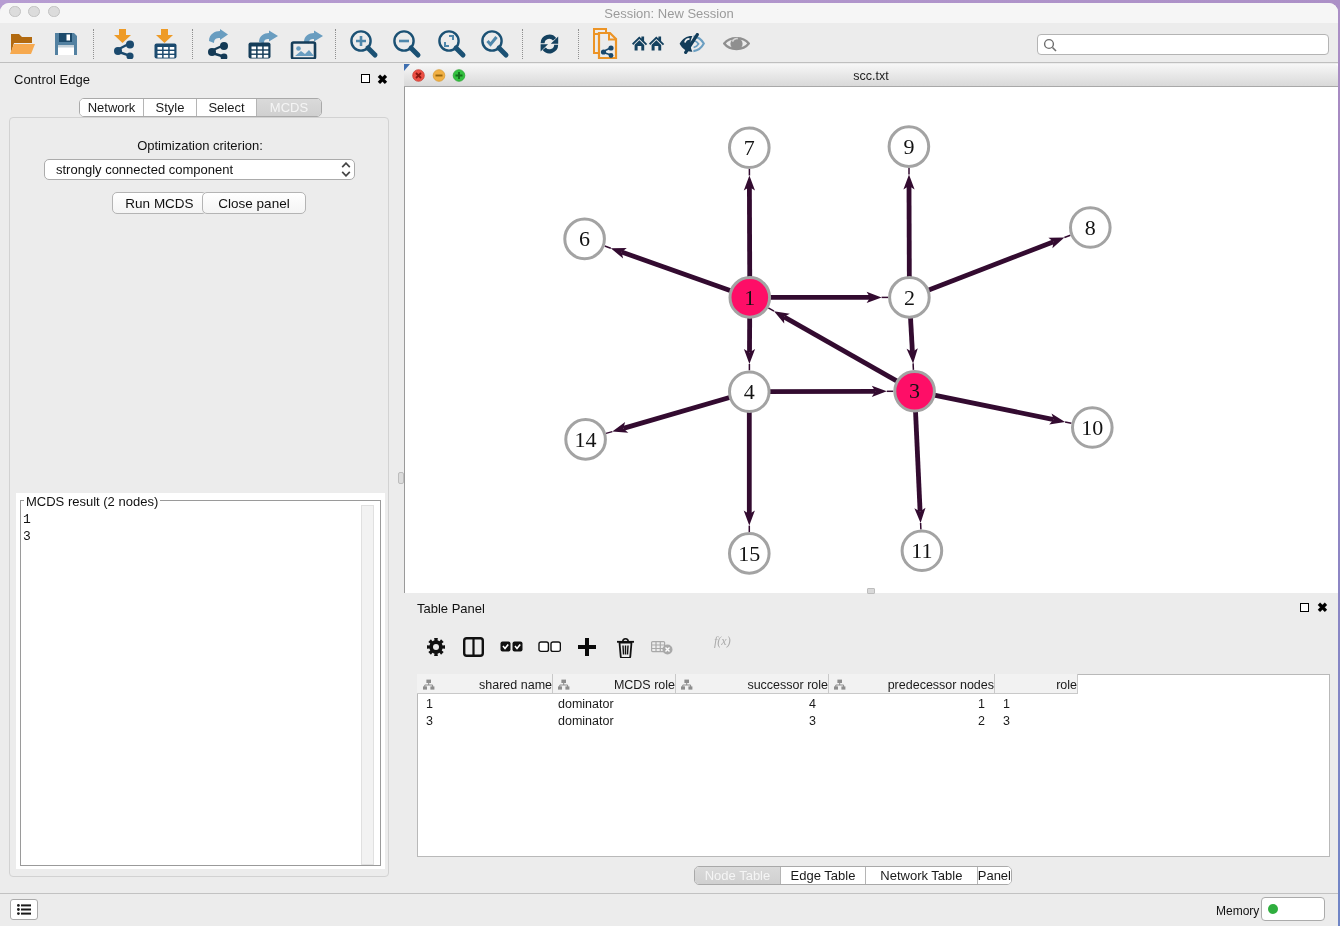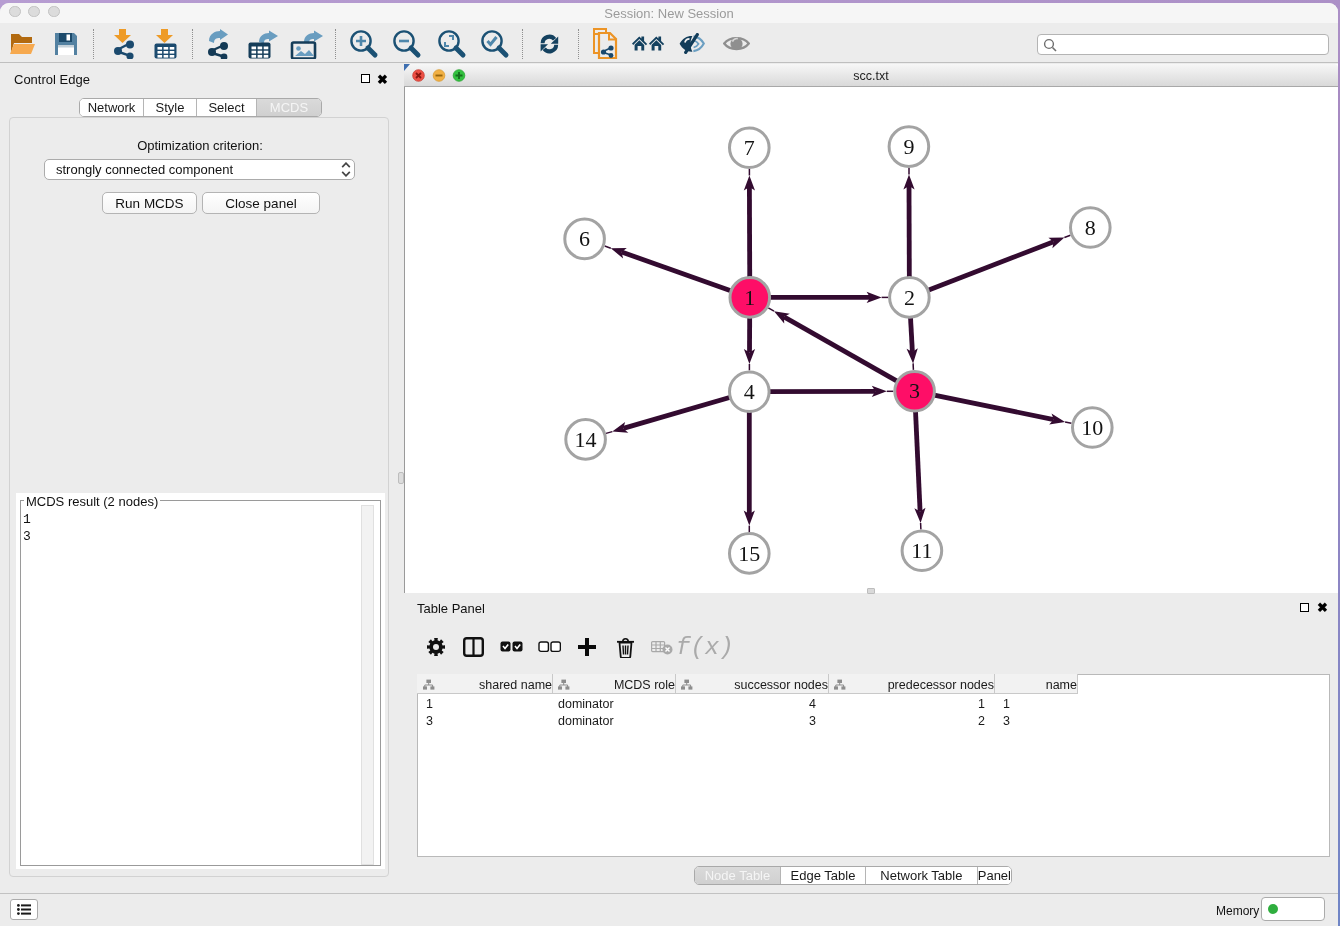--- a/index.html
+++ b/index.html
@@ -179,22 +179,22 @@
  <div class="tab" style="width:53px">Style</div>
  <div class="tab" style="width:60px">Select</div>
  <div class="tab sel" style="flex:1">MCDS</div>
 </div>
 <div class="abs" style="left:9px;top:117px;width:380px;height:760px;border:1px solid #d2d2d2;border-radius:4px"></div>
 <div class="abs" style="left:0;top:138px;width:400px;text-align:center;font-size:13px;color:#111">Optimization criterion:</div>
 <div class="abs" style="left:44px;top:159px;width:311px;height:21px;background:#fff;border:1px solid #ababab;border-radius:5px;font-size:13px;color:#111;line-height:19px;padding-left:11px">strongly connected component</div>
 <svg class="abs" style="left:340px;top:162px" width="12" height="15" viewBox="0 0 12 15">
  <path d="M2.2 5.2 L6 1.2 L9.8 5.2 M2.2 9.8 L6 13.8 L9.8 9.8" fill="none" stroke="#444" stroke-width="1.7"></path>
 </svg>
-<div class="btn" style="left:102px;top:192px;width:95px;height:22px">Run MCDS</div>
-<div class="btn" style="left:202px;top:192px;width:118px;height:22px">Close panel</div>
+<div class="btn" style="left:112px;top:192px;width:95px;height:22px">Run MCDS</div>
+<div class="btn" style="left:202px;top:192px;width:104px;height:22px">Close panel</div>
 
 <div class="abs" style="left:16px;top:493px;width:369px;height:376px;background:#fff"></div>
 <div class="abs" style="left:20px;top:500px;width:361px;height:366px;border:1px solid #9a9a9a"></div>
 <div class="abs" style="left:361px;top:505px;width:13px;height:360px;background:#f2f2f2;border:1px solid #e0e0e0"></div>
 <div class="abs" style="left:24px;top:494px;background:#fff;padding:0 2px;font-size:13px;color:#111">MCDS result (2 nodes)</div>
 <div class="abs" style="left:23px;top:510.5px;font-family:'Liberation Mono',monospace;font-size:13px;color:#111;line-height:17px">1<br>3</div>
 
 <div class="abs" style="left:398px;top:472px;width:6px;height:12px;background:#dcdcdc;border:1px solid #bdbdbd;border-radius:2px"></div>
 
 <div class="abs" style="left:404px;top:64px;width:934px;height:529px;background:#fff;border-left:1.5px solid #9a9a9a"></div>
@@ -312,35 +312,35 @@
  <path d="M7 8.5 l0.5 9 M12 8.5 l-0.5 9 M9.5 8.5 v9" stroke="#111" stroke-width="1.4"></path>
 </svg>
 <svg class="abs" style="left:651px;top:641px" width="22" height="14" viewBox="0 0 22 14">
  <g stroke="#a9a9a9" fill="none" stroke-width="1.2">
   <rect x="0.6" y="0.6" width="13" height="10" rx="1"></rect>
   <path d="M0.6 4 h13 M0.6 7.5 h13 M5 0.6 v10 M9.3 0.6 v10"></path>
  </g>
  <circle cx="16.5" cy="8.5" r="5" fill="#a9a9a9"></circle>
  <path d="M14.5 6.5 l4 4 M18.5 6.5 l-4 4" stroke="#fff" stroke-width="1.4"></path>
 </svg>
-<div class="abs" style="left:676px;top:634px;font-family:Liberation Mono, monospace;font-style:italic;font-size:24px;color:#aaa">f(x)</div>
+<div class="abs" style="left:714px;top:634px;font-family:Liberation Serif, serif;font-style:italic;font-size:12px;color:#aaa">f(x)</div>
 
 <div class="abs" style="left:417px;top:674px;width:913px;height:183px;background:#fff;border:1px solid #b9b9b9"></div>
 <div class="abs" style="left:417px;top:674px;width:660px;height:20px;background:#f2f2f2;border-bottom:1px solid #c9c9c9"></div>
 
 <div class="abs" style="left:552px;top:674px;width:1px;height:20px;background:#c9c9c9"></div>
 <div class="abs" style="left:675px;top:674px;width:1px;height:20px;background:#c9c9c9"></div>
 <div class="abs" style="left:828px;top:674px;width:1px;height:20px;background:#c9c9c9"></div>
 <div class="abs" style="left:994px;top:674px;width:1px;height:20px;background:#c9c9c9"></div>
 <div class="abs" style="left:1077px;top:674px;width:1px;height:20px;background:#c9c9c9"></div>
 <div class="abs hdrtxt" style="left:417px;top:678px;width:135px">shared name</div>
 <div class="abs hdrtxt" style="left:552px;top:678px;width:123px">MCDS role</div>
-<div class="abs hdrtxt" style="left:675px;top:678px;width:153px">successor nodes</div>
+<div class="abs hdrtxt" style="left:675px;top:678px;width:153px">successor role</div>
 <div class="abs hdrtxt" style="left:828px;top:678px;width:166px">predecessor nodes</div>
-<div class="abs hdrtxt" style="left:994px;top:678px;width:83px">name</div>
+<div class="abs hdrtxt" style="left:994px;top:678px;width:83px">role</div>
 <svg class="abs hier" style="left:423px;top:679px">
     <use href="#hier"></use>
   </svg>
 <svg class="abs hier" style="left:558px;top:679px">
     <use href="#hier"></use>
   </svg>
 <svg class="abs hier" style="left:681px;top:679px">
     <use href="#hier"></use>
   </svg>
 <svg class="abs hier" style="left:834px;top:679px">

